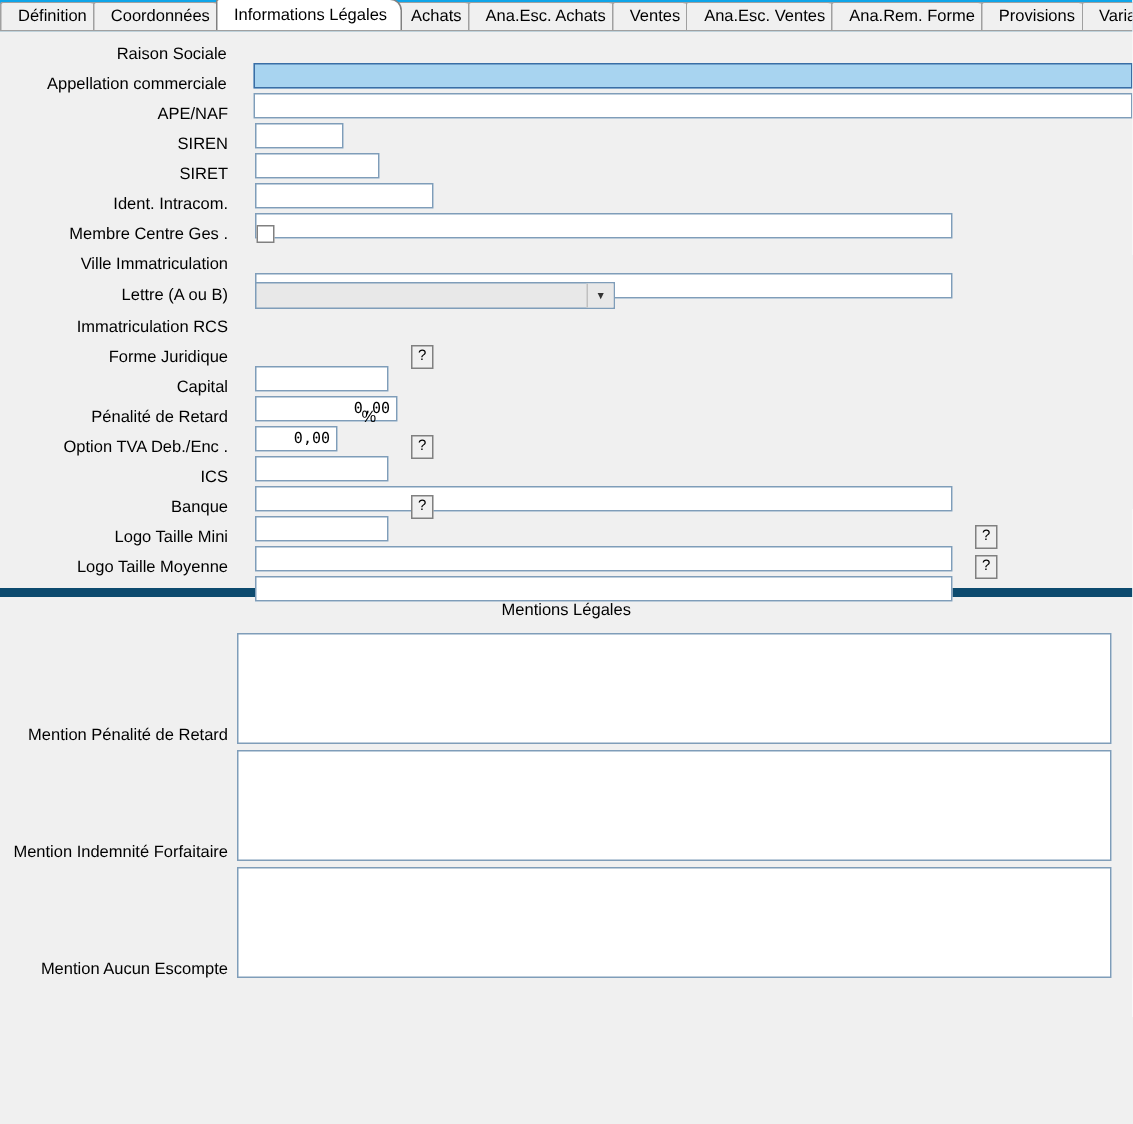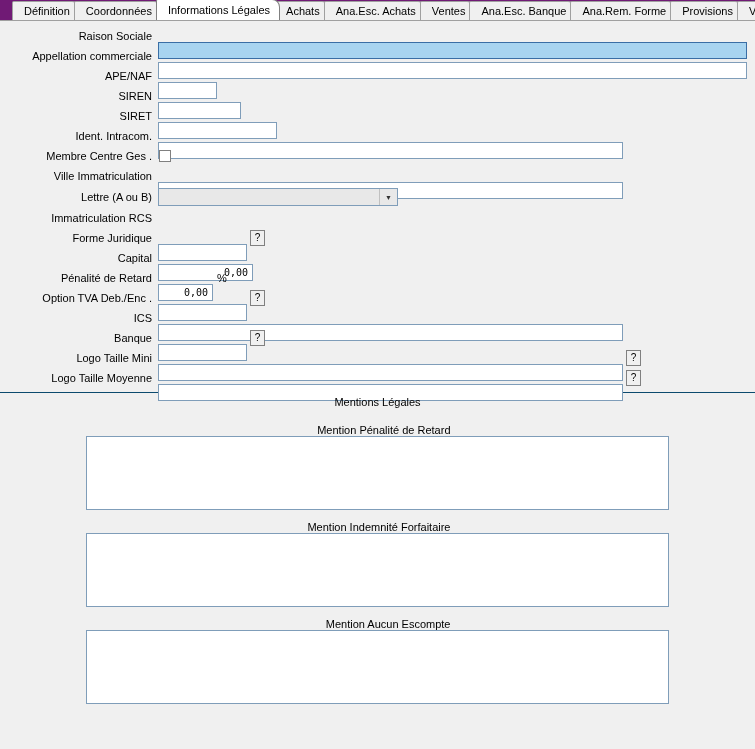--- a/index.html
+++ b/index.html
@@ -15,25 +15,25 @@
     width: 755px;
     height: 749px;
     overflow: hidden;
     background: #f0f0f0;
   }
 
   
   .tabbar {
     position: relative;
     height: 21px;
-    background: #701a75;
+    background: #0ea5e9;
     border-bottom: 1px solid #a0a0a0;
     display: flex;
     align-items: flex-end;
-    padding-left: 12px;
+    padding-left: 0;
     box-sizing: border-box;
   }
   .tab {
     position: relative;
     height: 19px;
     line-height: 19px;
     padding: 0 9px 0 11px;
     margin-right: -6px;
     font-size: 11px;
     color: #000;
@@ -58,20 +58,21 @@
   .form {
     position: relative;
     background: #f0f0f0;
     padding-top: 5px;
   }
   .row {
     display: flex;
     align-items: center;
     height: 20px;
     margin-bottom: 0px;
+    gap: 12px;
   }
   .lbl {
     width: 158px;
     text-align: right;
     padding-right: 6px;
     font-size: 11px;
     color: #000;
     box-sizing: border-box;
     white-space: nowrap;
   }
@@ -141,27 +142,26 @@
     align-items: center;
     justify-content: center;
     font-size: 7px;
     color: #333;
   }
   .sectitle {
     text-align: center;
     font-size: 11px;
     padding: 3px 0 3px 0;
     background: #f0f0f0;
-    border-top: 1px solid #0c4a6e;
+    border-top: 6px solid #0c4a6e;
     margin-top: 4px;
   }
   .mrow {
     display: flex;
-    align-items: center;
-    flex-direction: column;
+    align-items: flex-end;
   }
   .mlbl {
     width: 158px;
     text-align: right;
     padding-right: 6px;
     font-size: 11px;
     box-sizing: border-box;
     white-space: nowrap;
   }
   .mta {
@@ -180,21 +180,21 @@
 
 <div id="app">
 
   <div class="tabbar">
     <div class="tab"><span>Définition</span></div>
     <div class="tab"><span>Coordonnées</span></div>
     <div class="tab selected"><span>Informations Légales</span></div>
     <div class="tab"><span>Achats</span></div>
     <div class="tab"><span>Ana.Esc. Achats</span></div>
     <div class="tab"><span>Ventes</span></div>
-    <div class="tab"><span>Ana.Esc. Banque</span></div>
+    <div class="tab"><span>Ana.Esc. Ventes</span></div>
     <div class="tab"><span>Ana.Rem. Forme</span></div>
     <div class="tab"><span>Provisions</span></div>
     <div class="tab"><span>Variations de</span></div>
   </div>
 
   <div class="form">
 
     <div class="row">
       <div class="lbl">Raison Sociale</div>
       <input class="fld focused" style="width: 589px;" value="">

